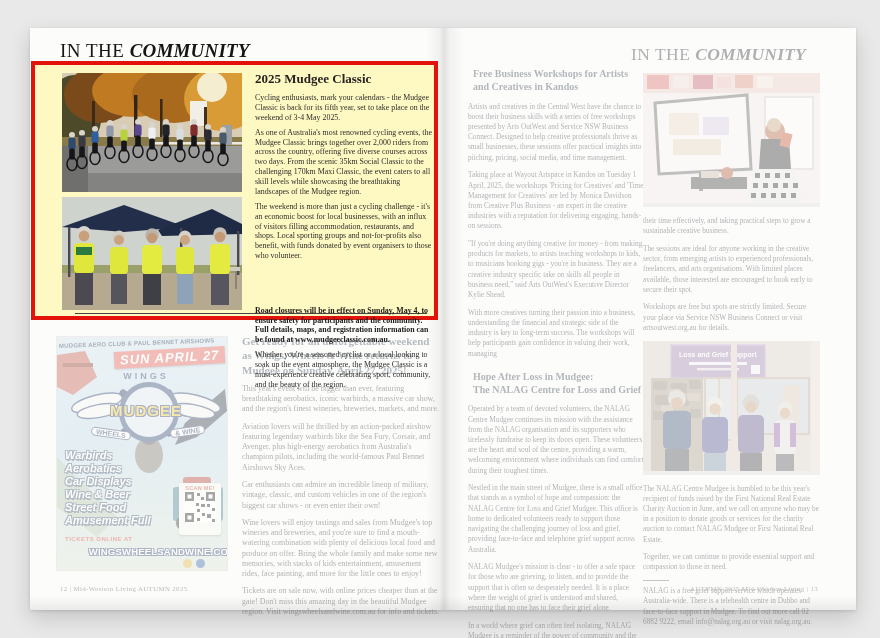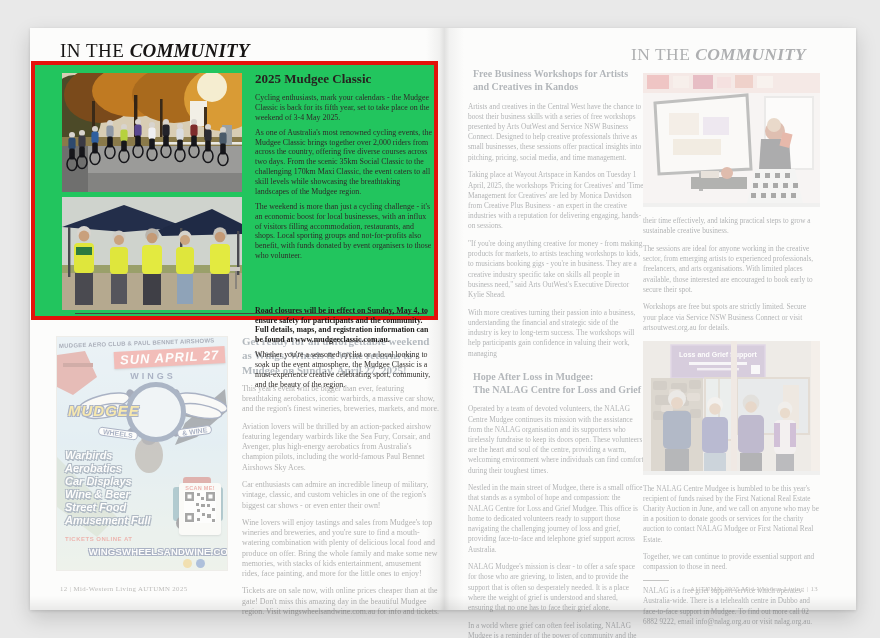--- a/index.html
+++ b/index.html
@@ -15,45 +15,45 @@
   
   .page-header{position:absolute;font-size:19px;color:#171514;letter-spacing:.5px;white-space:nowrap;}
   .page-header em{font-style:italic;font-weight:bold;letter-spacing:.2px;}
   .hdr-left{left:30px;top:12px;}
   .hdr-right{right:50px;top:16px;font-size:17.5px;color:#2e3238;text-align:right;}
 
   .faded{opacity:.38;}
 
   
   .red-box{position:absolute;left:1px;top:33px;width:399px;height:251px;
-           border:4px solid var(--highlight_red,#e3120b);background:#22c55e;z-index:5;}
+           border:4px solid var(--highlight_red,#e3120b);background:#fef9c3;z-index:5;}
   .rb-photo{position:absolute;overflow:hidden;background:#ccc;}
   .rb-p1{left:27px;top:8px;width:180px;height:119px;}
   .rb-p2{left:27px;top:132px;width:180px;height:113px;}
   .rb-divider{position:absolute;left:40px;top:248px;width:352px;height:1px;background:#4a4540;}
   .rb-text{position:absolute;left:220px;top:6px;width:178px;color:#2f2c29;}
   .rb-text h3{margin:0 0 6px 0;font-size:13px;font-weight:bold;color:#262320;}
   .rb-text p{margin:0 0 5.5px 0;font-size:7.9px;line-height:1.24;text-align:left;}
   .rb-text p.bold{font-weight:bold;color:#1d1b19;margin-top:45px;}
 
   
   .poster{position:absolute;left:27px;top:309px;width:170px;height:233px;overflow:hidden;
           background:linear-gradient(180deg,#cfe2ee 0%,#bdd8e6 45%,#d6e2d2 100%);box-shadow:0 0 0 1px #d8d4cc;}
   .poster-top{position:absolute;left:2px;top:3px;width:166px;font-family:"Liberation Sans",sans-serif;
           font-size:6px;font-weight:bold;color:#1e2a4a;transform:rotate(-2deg);letter-spacing:.2px;}
   .poster-date{position:absolute;right:2px;top:12px;background:#e2574d;color:#fff;padding:1px 6px;
           font-family:"Liberation Sans",sans-serif;font-size:13px;font-weight:bold;font-style:italic;
           transform:rotate(-3deg);letter-spacing:1px;box-shadow:0 1px 2px rgba(0,0,0,.3);}
-  .logo-wrap{position:absolute;left:11px;top:32px;width:170px;height:78px;}
+  .logo-wrap{position:absolute;left:4px;top:32px;width:170px;height:78px;}
   .logo-wings-word{position:absolute;left:0;top:2px;width:170px;text-align:center;
           font-family:"Liberation Sans",sans-serif;font-size:9px;font-weight:bold;color:#24396b;letter-spacing:3px;}
   .logo-circle{position:absolute;left:58px;top:13px;width:50px;height:50px;border:5px solid #27406e;
           border-radius:50%;background:#dce8f0;}
-  .logo-mudgee{position:absolute;left:0;top:33px;width:170px;
-          font-family:"Liberation Sans",sans-serif;font-size:15px;font-weight:bold;font-style:italic;color:#f0c832;
+  .logo-mudgee{position:absolute;left:0;top:33px;width:170px;text-align:center;
+          font-family:"Liberation Sans",sans-serif;font-size:15px;font-weight:bold;color:#f0c832;
           text-shadow:-1px -1px 0 #24396b,1px -1px 0 #24396b,-1px 1px 0 #24396b,1px 1px 0 #24396b;letter-spacing:1px;}
   .logo-pill{position:absolute;background:#fff;border:1.5px solid #24396b;border-radius:8px;
           font-family:"Liberation Sans",sans-serif;font-size:7px;font-weight:bold;color:#24396b;padding:0 4px;}
   .pill-wheels{left:30px;top:60px;transform:rotate(8deg);}
   .pill-wine{right:26px;top:58px;transform:rotate(-8deg);}
   .poster-features{position:absolute;left:8px;top:112px;font-family:"Liberation Sans",sans-serif;
           font-size:11px;font-weight:bold;color:#fff;line-height:1.18;font-style:italic;
           text-shadow:-1px -1px 0 #37506e,1px -1px 0 #37506e,-1px 1px 0 #37506e,1px 2px 0 #37506e;}
   .qr-block{position:absolute;right:6px;top:146px;width:42px;height:52px;background:#f6f6f2;
           border-radius:3px;box-shadow:0 1px 2px rgba(0,0,0,.25);text-align:center;}

